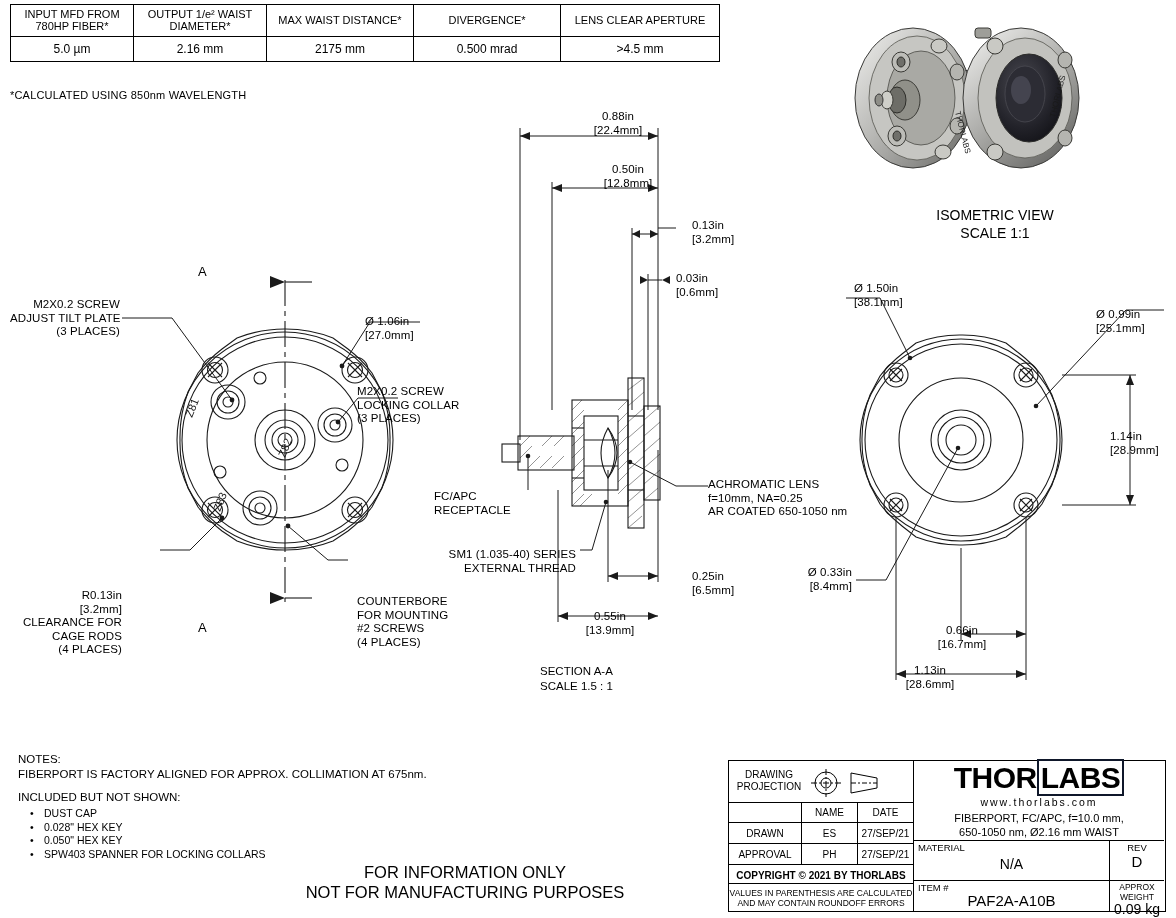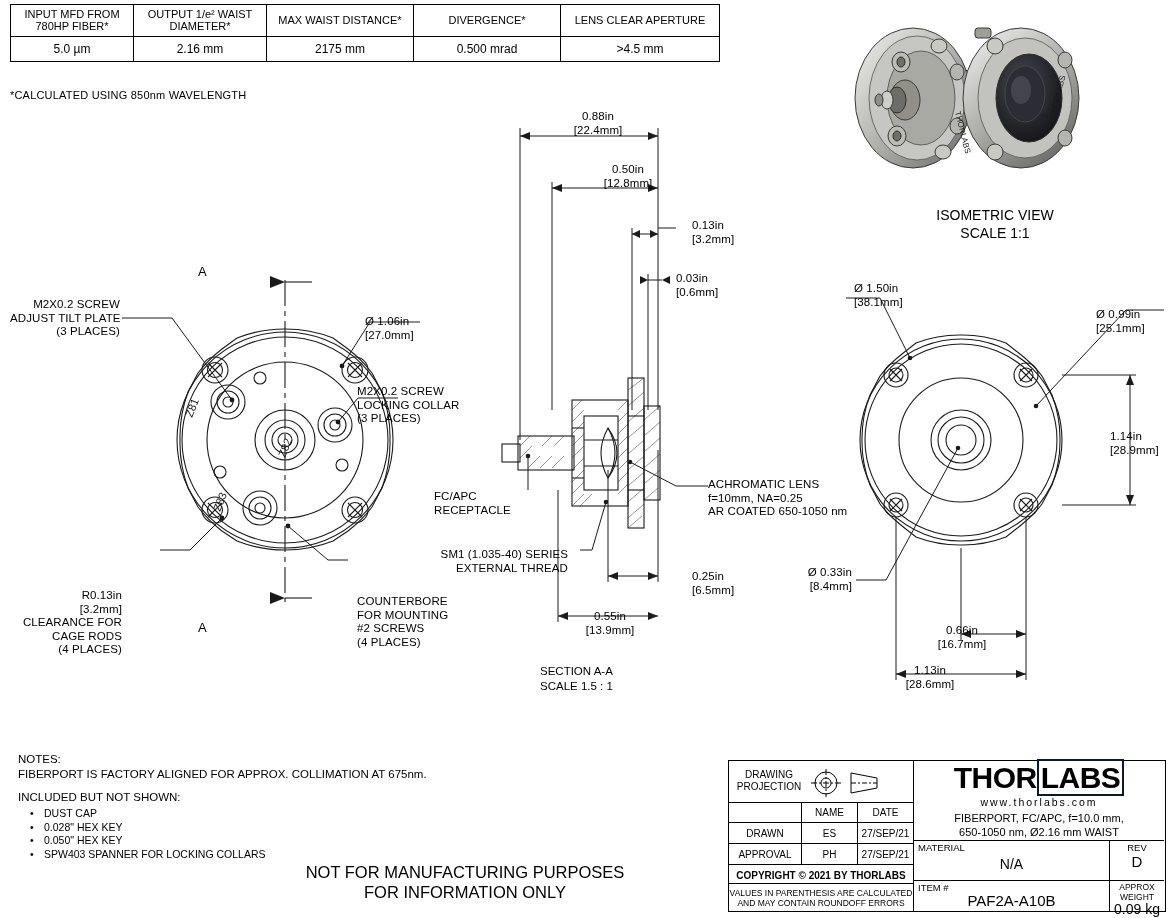--- a/index.html
+++ b/index.html
@@ -275,35 +275,35 @@
     <path d="M100,440 L112,440 L126,392"></path>
     <path d="M228,376 L196,376 L150,352"></path>
   </g>
   <g fill="#1a1a1a">
     <circle cx="48" cy="346" r="2.3"></circle>
     <circle cx="126" cy="392" r="2.3"></circle>
     <circle cx="150" cy="352" r="2.3"></circle>
   </g>
 </svg>
 
-<div class="abs lbl c" style="left:548px;top:110px;width:100px;">0.88in
+<div class="abs lbl c" style="left:568px;top:110px;width:100px;">0.88in
 [22.4mm]</div>
 <div class="abs lbl c" style="left:578px;top:163px;width:100px;">0.50in
 [12.8mm]</div>
 <div class="abs lbl" style="left:692px;top:219px;">0.13in
 [3.2mm]</div>
 <div class="abs lbl" style="left:676px;top:272px;">0.03in
 [0.6mm]</div>
 <div class="abs lbl" style="left:692px;top:570px;">0.25in
 [6.5mm]</div>
 <div class="abs lbl c" style="left:560px;top:610px;width:100px;">0.55in
 [13.9mm]</div>
 <div class="abs lbl" style="left:434px;top:490px;">FC/APC
 RECEPTACLE</div>
-<div class="abs lbl r" style="left:388px;top:548px;width:180px;">SM1 (1.035-40) SERIES
+<div class="abs lbl r" style="left:396px;top:548px;width:180px;">SM1 (1.035-40) SERIES
 EXTERNAL THREAD</div>
 <div class="abs lbl" style="left:708px;top:478px;">ACHROMATIC LENS
 f=10mm, NA=0.25
 AR COATED 650-1050 nm</div>
 <div class="sec-cap">
   <div>SECTION A-A</div>
   <div>SCALE 1.5 : 1</div>
 </div>
 
 <svg class="abs" style="left:840px;top:280px;" width="330" height="430">
@@ -441,22 +441,22 @@
   <div style="height:9px"></div>
   <div>INCLUDED BUT NOT SHOWN:</div>
   <ul>
     <li>DUST CAP</li>
     <li>0.028" HEX KEY</li>
     <li>0.050" HEX KEY</li>
     <li>SPW403 SPANNER FOR LOCKING COLLARS</li>
   </ul>
 </div>
 <div id="for-info">
+  <div>FOR INFORMATION ONLY</div>
   <div>NOT FOR MANUFACTURING PURPOSES</div>
-  <div>FOR INFORMATION ONLY</div>
 </div>
 
 <div id="title-block">
 
   <div class="cell" style="left:184px;top:0;width:1px;height:150px;background:#000;"></div>
 
   <div class="cell" style="left:0;top:0;width:184px;height:42px;border-bottom:1px solid #000;">
     <div class="tb-txt" style="position:absolute;left:4px;top:8px;width:72px;white-space:pre-line;">DRAWING
 PROJECTION</div>
     <svg style="position:absolute;left:80px;top:7px;" width="34" height="30">

